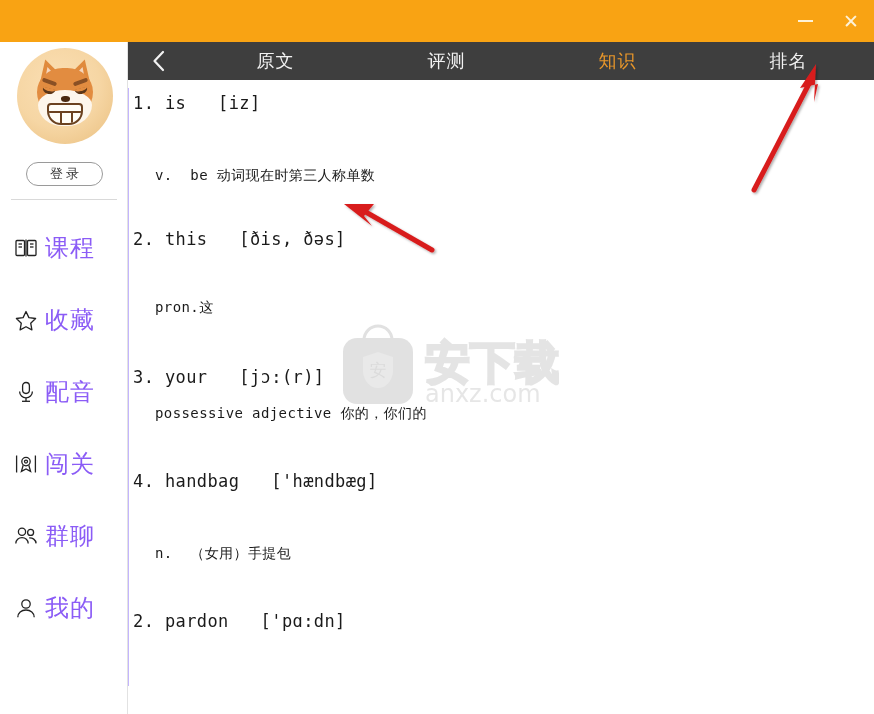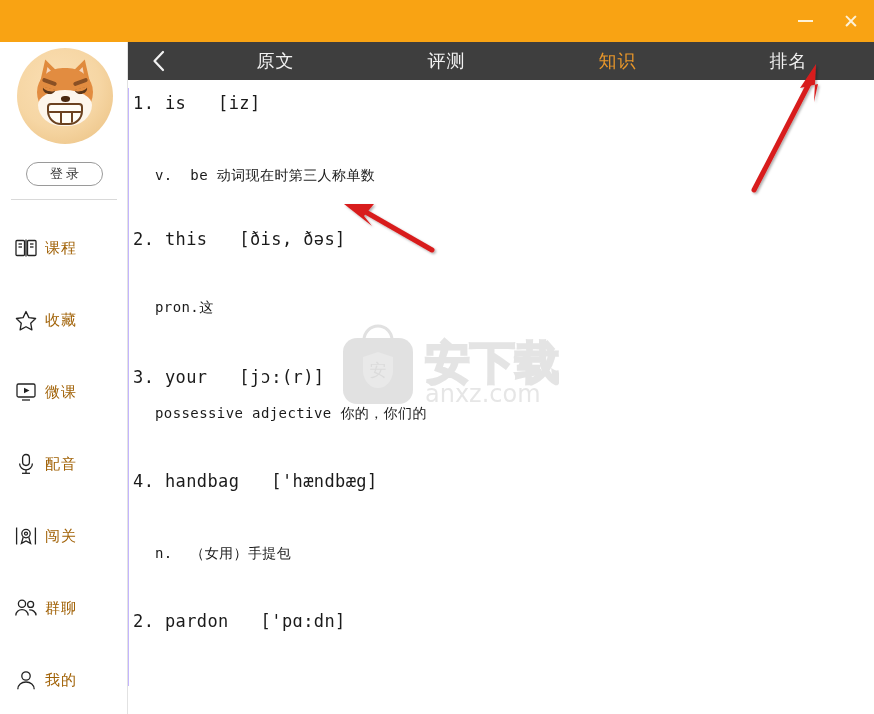--- a/index.html
+++ b/index.html
@@ -164,22 +164,22 @@
   }
   .nav-ico {
     width: 24px; height: 24px;
     display: flex; align-items: center; justify-content: center;
     color: #2b2b2b;
     flex: 0 0 auto;
   }
   .nav-ico svg { display:block; }
   .nav-label {
     margin-left: 7px;
-    font-size: 15px;
-    color: #a16207;
+    font-size: 24px;
+    color: #8b5cf6;
     letter-spacing: 1px;
     font-family: "DejaVu Sans", sans-serif;
     white-space: nowrap;
   }
 
   
   #tabbar {
     position: absolute;
     left: 128px; top: 42px;
     width: 746px; height: 38px;
@@ -354,30 +354,20 @@
 
       <div class="nav-item">
         <span class="nav-ico">
           <svg width="22" height="21" viewBox="0 0 22 21" fill="none" stroke="#222" stroke-width="1.3" stroke-linejoin="round">
             <polygon points="11,1.5 13.9,7.6 20.6,8.5 15.7,13.2 16.9,19.9 11,16.7 5.1,19.9 6.3,13.2 1.4,8.5 8.1,7.6"></polygon>
           </svg>
         </span>
         <span class="nav-label">收藏</span>
       </div>
 
-      <div class="nav-item">
-        <span class="nav-ico">
-          <svg width="22" height="20" viewBox="0 0 22 20" fill="none" stroke="#222" stroke-width="1.3">
-            <rect x="2" y="2" width="18" height="13" rx="1.5"></rect>
-            <polygon points="9,5.8 14.5,8.5 9,11.2" fill="#222" stroke="none"></polygon>
-            <line x1="7" y1="18" x2="15" y2="18"></line>
-          </svg>
-        </span>
-        <span class="nav-label">微课</span>
-      </div>
 
       <div class="nav-item">
         <span class="nav-ico">
           <svg width="20" height="22" viewBox="0 0 20 22" fill="none" stroke="#222" stroke-width="1.3">
             <rect x="6.6" y="1.5" width="6.8" height="11" rx="3.4"></rect>
             <path d="M3.6 10.5a6.4 6.4 0 0 0 12.8 0"></path>
             <line x1="10" y1="16.9" x2="10" y2="20.3"></line>
             <line x1="6" y1="20.3" x2="14" y2="20.3"></line>
           </svg>
         </span>

